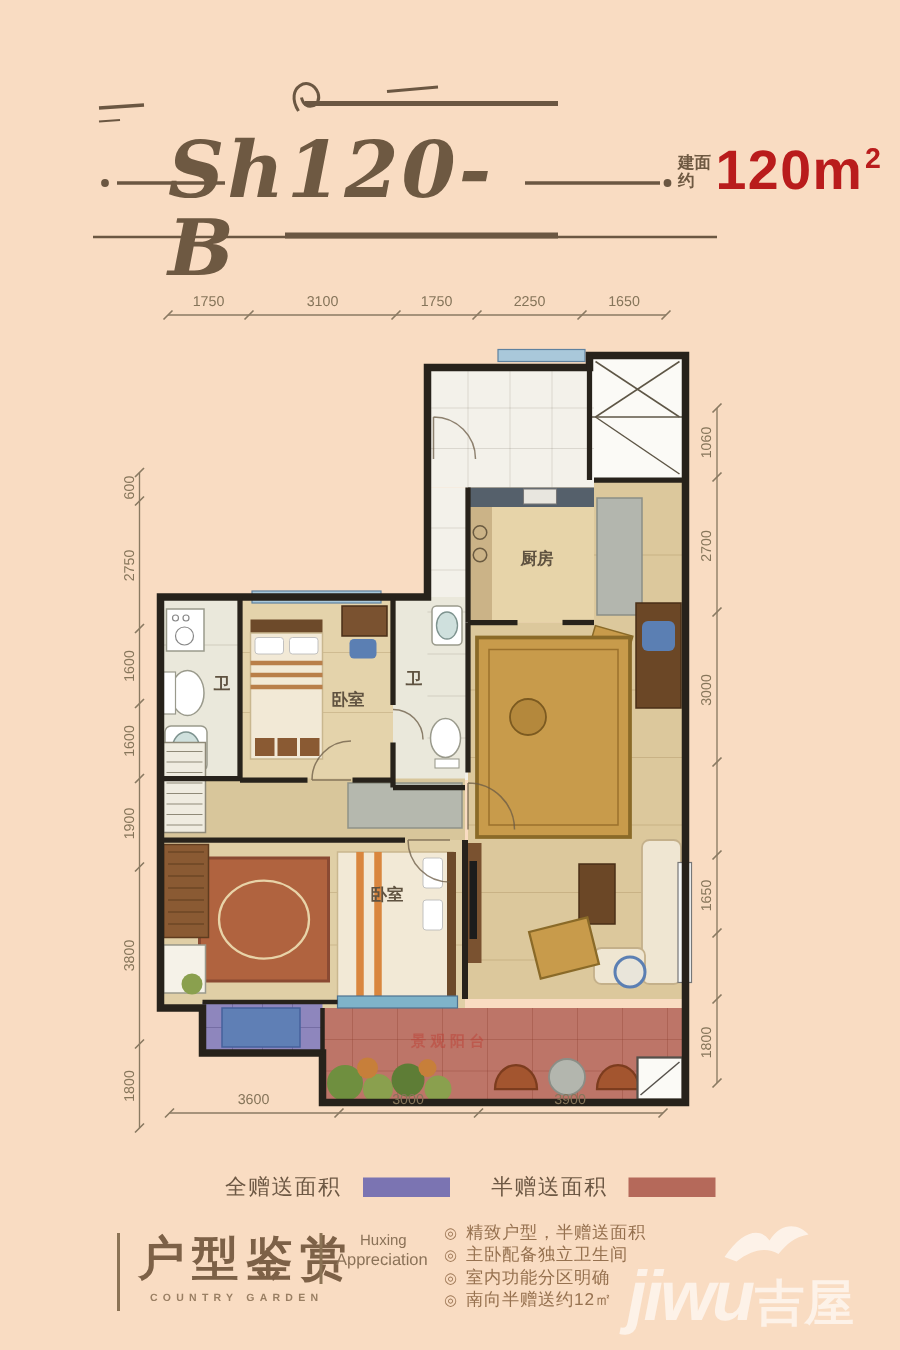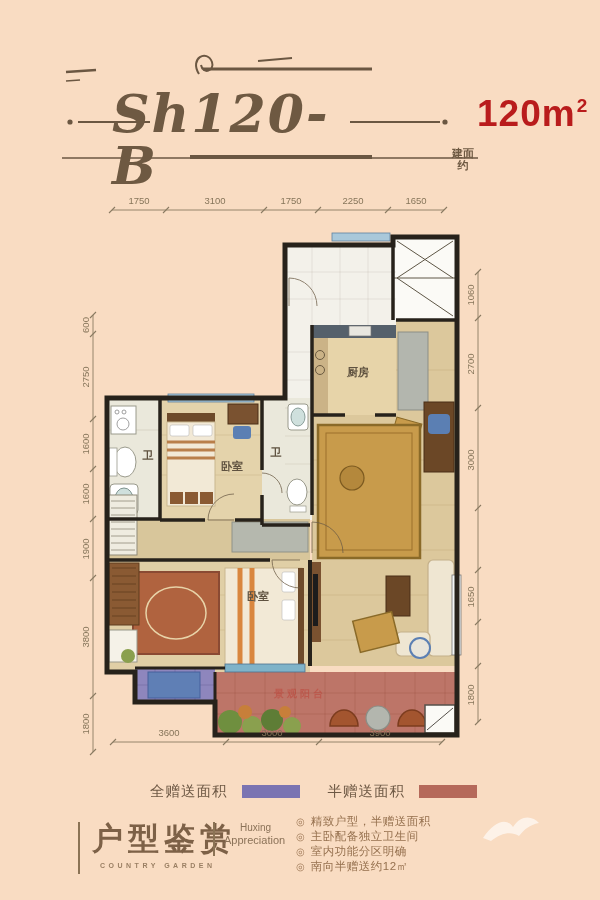--- a/index.html
+++ b/index.html
@@ -11,21 +11,21 @@
   }
   .abs{position:absolute;}
   
   #title{
     left:112px;top:88px;width:230px;text-align:left;
     font-family:"DejaVu Serif", serif;font-style:italic;font-weight:700;
     font-size:52px;color:#6e5942;letter-spacing:2px;line-height:1;
   }
   #area-label{
     left:452px;top:103px;font-size:11px;line-height:12px;color:#6e5942;
-    text-align:center;white-space:pre-line;font-weight:700;margin-top:44px;
+    white-space:pre-line;font-weight:700;
   }
   #area-value{
     left:477px;top:93px;font-size:37px;font-weight:700;color:#b91c1c;letter-spacing:1px;
   }
   #area-value sup{font-size:19px;vertical-align:14px;margin-left:1px;}
   
   #legend{left:150px;top:782px;display:flex;align-items:center;gap:14px;text-align:right;}
   .lg-label{font-size:14.5px;color:#6d5844;letter-spacing:1px;}
   .lg-swatch{width:58px;height:13px;display:inline-block;}
   
@@ -367,13 +367,15 @@
   <div class="bullet">
       <span class="b-icon">◎</span>
       <span class="b-text">南向半赠送约12㎡</span>
     </div>
 </div>
 
 <div class="abs" id="watermark">
   <svg id="wm-bird" width="62" height="34" viewBox="0 0 62 34">
     <path d="M3,26 C15,8 27,6 33,15 C41,2 53,4 59,11 C49,13 45,17 39,24 C31,19 21,21 11,29 Z" fill="rgba(255,255,255,0.62)"></path>
   </svg>
+  <span id="wm-en">jiwu</span>
+  <span id="wm-cn">吉屋</span>
 </div>
 
 </body></html>

